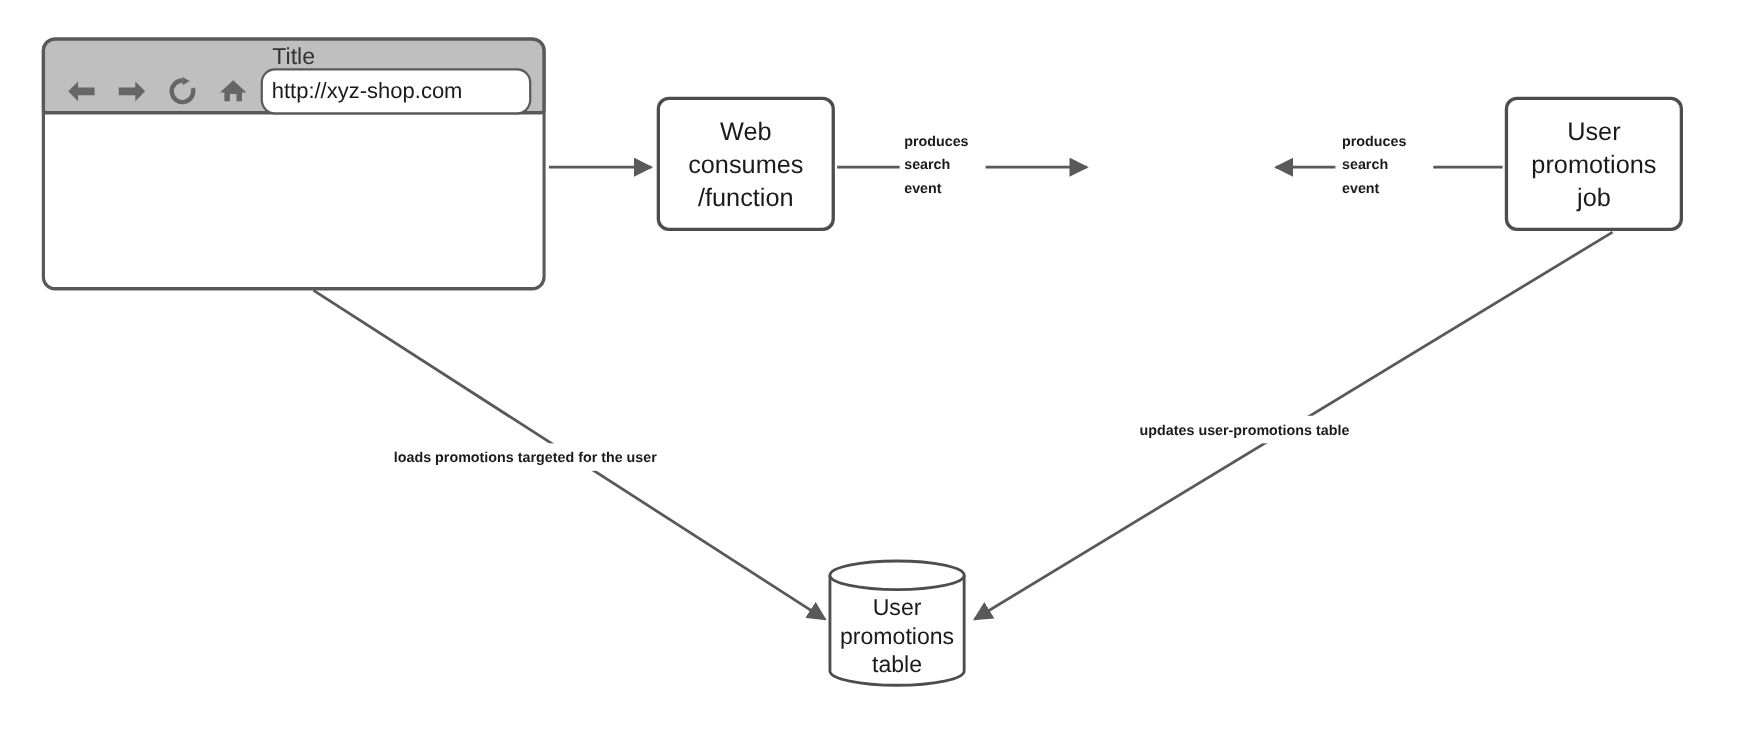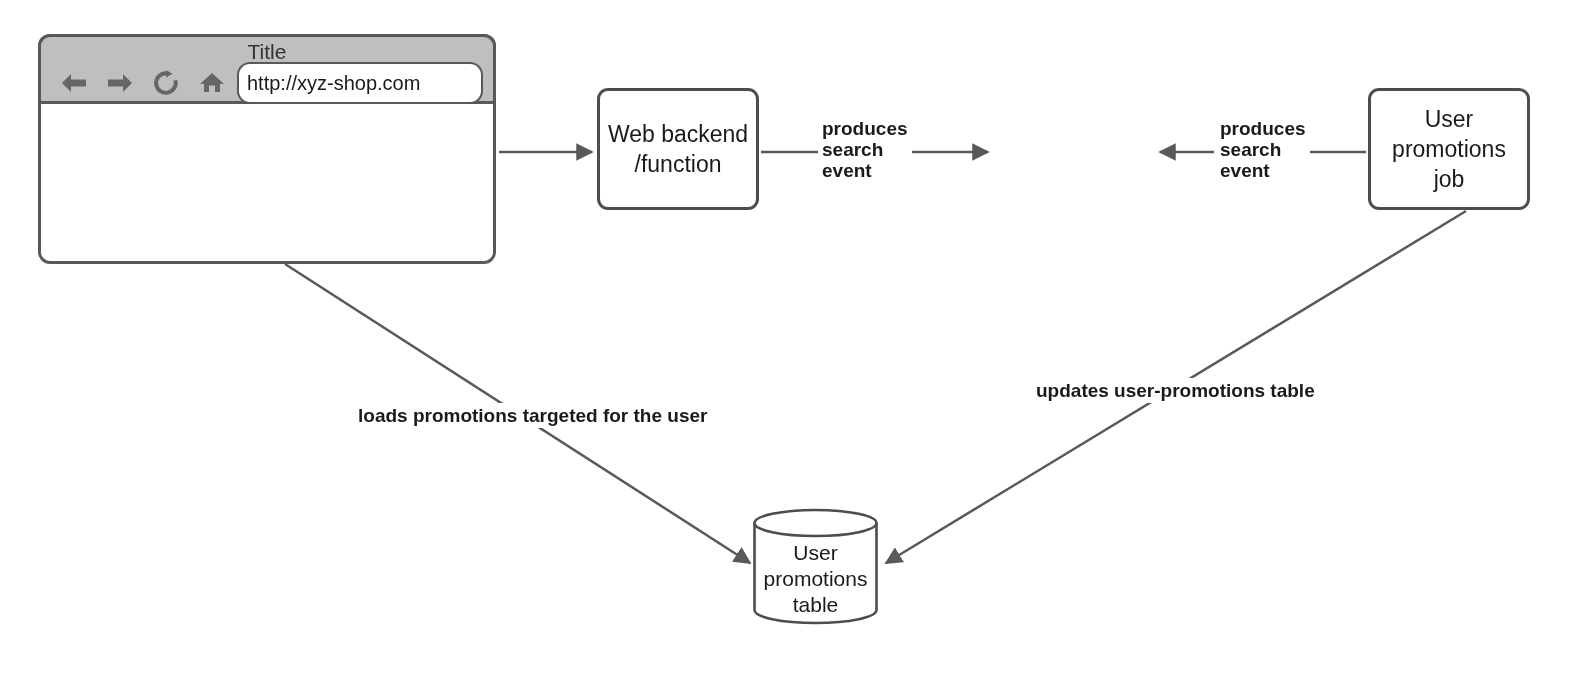--- a/index.html
+++ b/index.html
@@ -142,21 +142,21 @@
     text-align: center;
     font-size: 21px;
     line-height: 26px;
     color: #1a1a1a;
     white-space: pre-line;
   }
 
   
   .edge-label {
     position: absolute;
-    font-size: 19px;
+    font-size: 13px;
     font-weight: bold;
     line-height: 21px;
     color: #1a1a1a;
     background: #ffffff;
     white-space: pre-line;
   }
   #label-produces { left: 818px; top: 118px; padding: 0 4px; }
   #label-consumes { left: 1216px; top: 118px; padding: 0 4px; }
   #label-loads { left: 354px; top: 403px; padding: 2px 4px; }
   #label-updates { left: 1032px; top: 378px; padding: 2px 4px; }
@@ -221,21 +221,21 @@
           </svg>
         </span>
 
         <span class="urlbar">
           <span title="http://xyz-shop.com">http://xyz-shop.com</span>
         </span>
       </div>
     </div>
   </div>
 
-  <div class="node-box" id="node-web-backend">Web backend
+  <div class="node-box" id="node-web-backend">Web consumes
 /function</div>
 
 
   <div class="node-box" id="node-promotions-job">User
 promotions
 job</div>
 
   <div class="cylinder">
     <svg width="127" height="117" viewBox="0 0 127 117" xmlns="http://www.w3.org/2000/svg">
       <path d="M2.5 15 L2.5 102 A61 13 0 0 0 124.5 102 L124.5 15" fill="#ffffff" stroke="#4d4d4d" stroke-width="2.6"></path>

